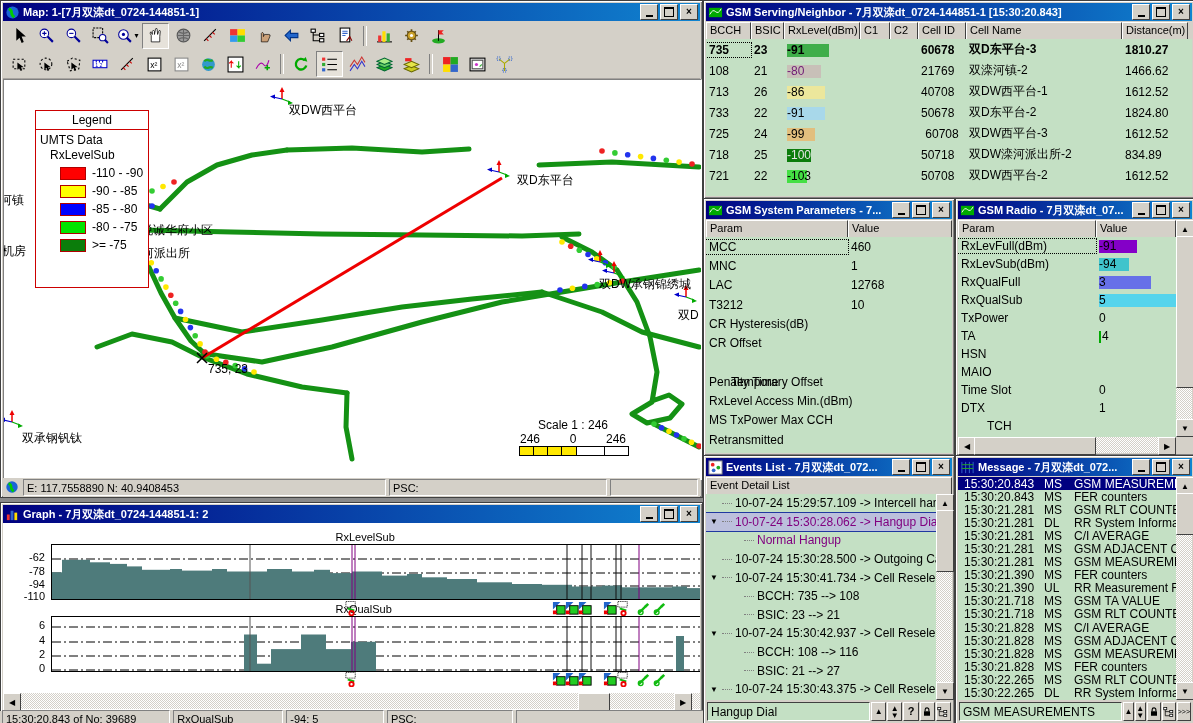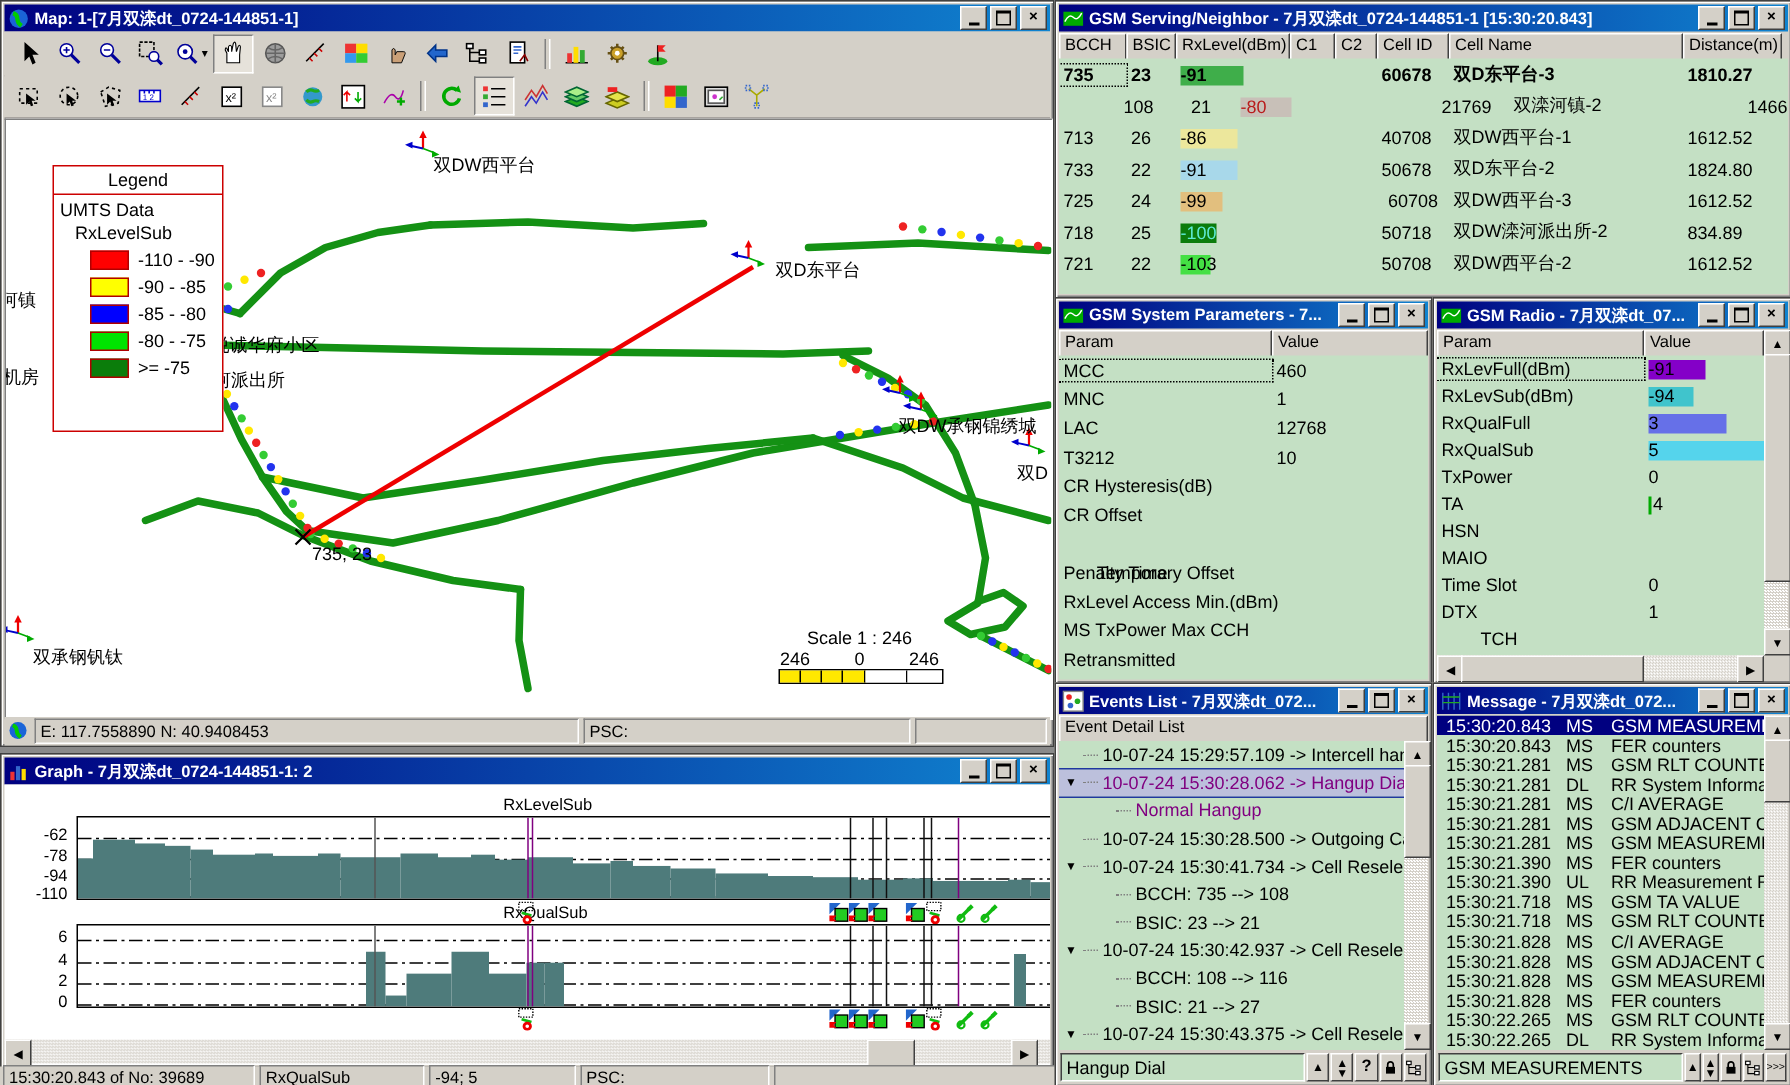--- a/index.html
+++ b/index.html
@@ -748,24 +748,24 @@
       <div class="trow" style="height: 21px; font-weight: bold;">
         <div class="tcell dotsel" style="width: 39px; flex: 0 0 auto;">735</div>
         <div class="tcell" style="width: 27px; flex: 0 0 auto;">23</div>
         <div class="tcell" style="width: 70px; flex: 0 0 auto;"><span class="chip" style="width: 42px; background: rgb(63, 174, 74); color: rgb(0, 0, 0);">-91</span></div>
         <div class="tcell" style="width: 24px; flex: 0 0 auto;"></div>
         <div class="tcell" style="width: 22px; flex: 0 0 auto;"></div>
         <div class="tcell" style="width: 42px; flex: 0 0 auto;">60678</div>
         <div class="tcell" style="width: 150px; flex: 0 0 auto;">双D东平台-3</div>
         <div class="tcell" style="width: 60px; flex: 0 0 auto;">1810.27</div>
       </div>
-      <div class="trow" style="height: 21px; padding-left: 40px;">
+      <div class="trow" style="height: 21px;">
         <div class="tcell" style="width: 39px; flex: 0 0 auto;">108</div>
         <div class="tcell" style="width: 27px; flex: 0 0 auto;">21</div>
-        <div class="tcell" style="width: 70px; flex: 0 0 auto;"><span class="chip" style="width: 34px; background: rgb(200, 192, 184); color: #b91c1c;">-80</span></div>
+        <div class="tcell" style="width: 70px; flex: 0 0 auto;"><span class="chip" style="width: 34px; background: rgb(200, 192, 184); color: #701a75;">-80</span></div>
         <div class="tcell" style="width: 24px; flex: 0 0 auto;"></div>
         <div class="tcell" style="width: 22px; flex: 0 0 auto;"></div>
         <div class="tcell" style="width: 42px; flex: 0 0 auto;">21769</div>
         <div class="tcell" style="width: 150px; flex: 0 0 auto;">双滦河镇-2</div>
         <div class="tcell" style="width: 60px; flex: 0 0 auto;">1466.62</div>
       </div>
       <div class="trow" style="height: 21px;">
         <div class="tcell" style="width: 39px; flex: 0 0 auto;">713</div>
         <div class="tcell" style="width: 27px; flex: 0 0 auto;">26</div>
         <div class="tcell" style="width: 70px; flex: 0 0 auto;"><span class="chip" style="width: 38px; background: rgb(236, 231, 156); color: rgb(0, 0, 0);">-86</span></div>
@@ -791,21 +791,21 @@
         <div class="tcell" style="width: 70px; flex: 0 0 auto;"><span class="chip" style="width: 28px; background: rgb(226, 191, 126); color: rgb(0, 0, 0);">-99</span></div>
         <div class="tcell" style="width: 24px; flex: 0 0 auto;"></div>
         <div class="tcell" style="width: 22px; flex: 0 0 auto;"></div>
         <div class="tcell" style="width: 42px; flex: 0 0 auto; text-align: center;">60708</div>
         <div class="tcell" style="width: 150px; flex: 0 0 auto;">双DW西平台-3</div>
         <div class="tcell" style="width: 60px; flex: 0 0 auto;">1612.52</div>
       </div>
       <div class="trow" style="height: 21px;">
         <div class="tcell" style="width: 39px; flex: 0 0 auto;">718</div>
         <div class="tcell" style="width: 27px; flex: 0 0 auto;">25</div>
-        <div class="tcell" style="width: 70px; flex: 0 0 auto;"><span class="chip" style="width: 24px; background: rgb(12, 124, 12); color: #5eead4;">-100</span></div>
+        <div class="tcell" style="width: 70px; flex: 0 0 auto;"><span class="chip" style="width: 24px; background: rgb(12, 124, 12); color: #e5e5e5;">-100</span></div>
         <div class="tcell" style="width: 24px; flex: 0 0 auto;"></div>
         <div class="tcell" style="width: 22px; flex: 0 0 auto;"></div>
         <div class="tcell" style="width: 42px; flex: 0 0 auto;">50718</div>
         <div class="tcell" style="width: 150px; flex: 0 0 auto;">双DW滦河派出所-2</div>
         <div class="tcell" style="width: 60px; flex: 0 0 auto;">834.89</div>
       </div>
       <div class="trow" style="height: 21px;">
         <div class="tcell" style="width: 39px; flex: 0 0 auto;">721</div>
         <div class="tcell" style="width: 27px; flex: 0 0 auto;">22</div>
         <div class="tcell" style="width: 70px; flex: 0 0 auto;"><span class="chip" style="width: 20px; background: rgb(68, 224, 68); color: rgb(0, 0, 0);">-103</span></div>

